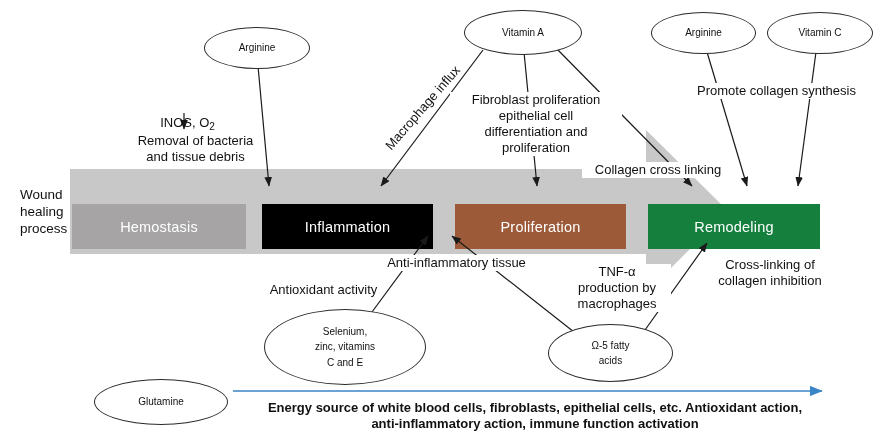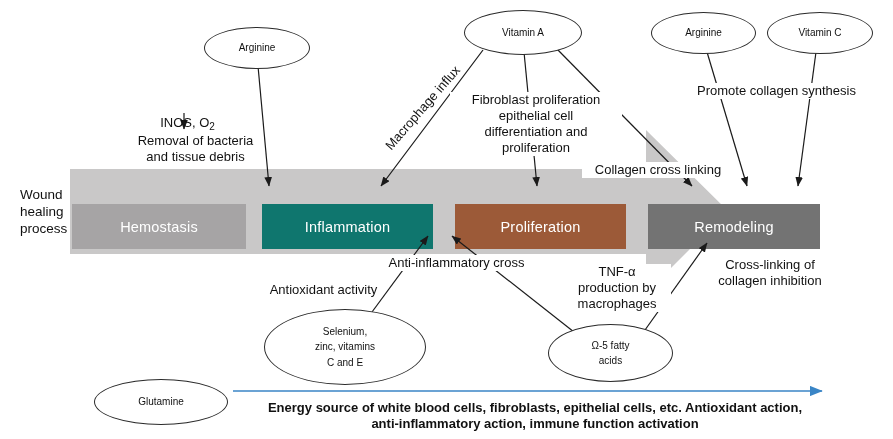--- a/index.html
+++ b/index.html
@@ -38,23 +38,23 @@
 </head>
 <body>
 
 <div class="canvas">
 
   <svg class="layer arrow-bg" width="893" height="439" viewBox="0 0 893 439">
     <polygon points="70,169 646,169 646,130 728,211 646,293 646,254 70,254" fill="#c9c8c8"></polygon>
   </svg>
 
   <div class="stage" style="left: 72px; width: 174px; background: rgb(166, 164, 165);">Hemostasis</div>
-  <div class="stage" style="left: 262px; width: 171px; background: #0f766e;">Inflammation</div>
+  <div class="stage" style="left: 262px; width: 171px; background: #000000;">Inflammation</div>
   <div class="stage" style="left: 455px; width: 171px; background: rgb(156, 90, 56);">Proliferation</div>
-  <div class="stage" style="left: 648px; width: 172px; background: #737373;">Remodeling</div>
+  <div class="stage" style="left: 648px; width: 172px; background: #15803d;">Remodeling</div>
 
   <div class="process-label">Wound
 healing
 process</div>
 
   <svg class="layer arrow-fg" width="893" height="439" viewBox="0 0 893 439">
     <defs>
       <marker id="mb" markerWidth="8" markerHeight="6.4" refX="7.5" refY="3.2" orient="auto">
         <path d="M0,0 L8,3.2 L0,6.4 z" fill="#1a1a1a"></path>
       </marker>
@@ -80,21 +80,21 @@
   </div>
   <div class="note" style="left:118px;top:133px;width:155px">Removal of bacteria
 and tissue debris</div>
   <div class="note rot" style="left:361px;top:100px;width:124px">Macrophage influx</div>
   <div class="note bg-white" style="left:450px;top:92px;width:172px">Fibroblast proliferation
 epithelial cell
 differentiation and
 proliferation</div>
   <div class="note bg-white" style="left:582px;top:162px;width:152px">Collagen cross linking</div>
   <div class="note bg-white" style="left:684px;top:83px;width:185px">Promote collagen synthesis</div>
-  <div class="note bg-white" style="left:374px;top:255px;width:165px">Anti-inflammatory cross</div>
+  <div class="note bg-white" style="left:374px;top:255px;width:165px">Anti-inflammatory tissue</div>
   <div class="note" style="left:256px;top:282px;width:135px">Antioxidant activity</div>
   <div class="note bg-white" style="left:563px;top:264px;width:108px">TNF-α
 production by
 macrophages</div>
   <div class="note" style="left:708px;top:257px;width:124px">Cross-linking of
 collagen inhibition</div>
   <div class="bottom-caption">Energy source of white blood cells, fibroblasts, epithelial cells, etc. Antioxidant action,
 anti-inflammatory action, immune function activation</div>
 
   <div class="ellipse" style="left:204px;top:27px;width:106px;height:42px">Arginine</div>

